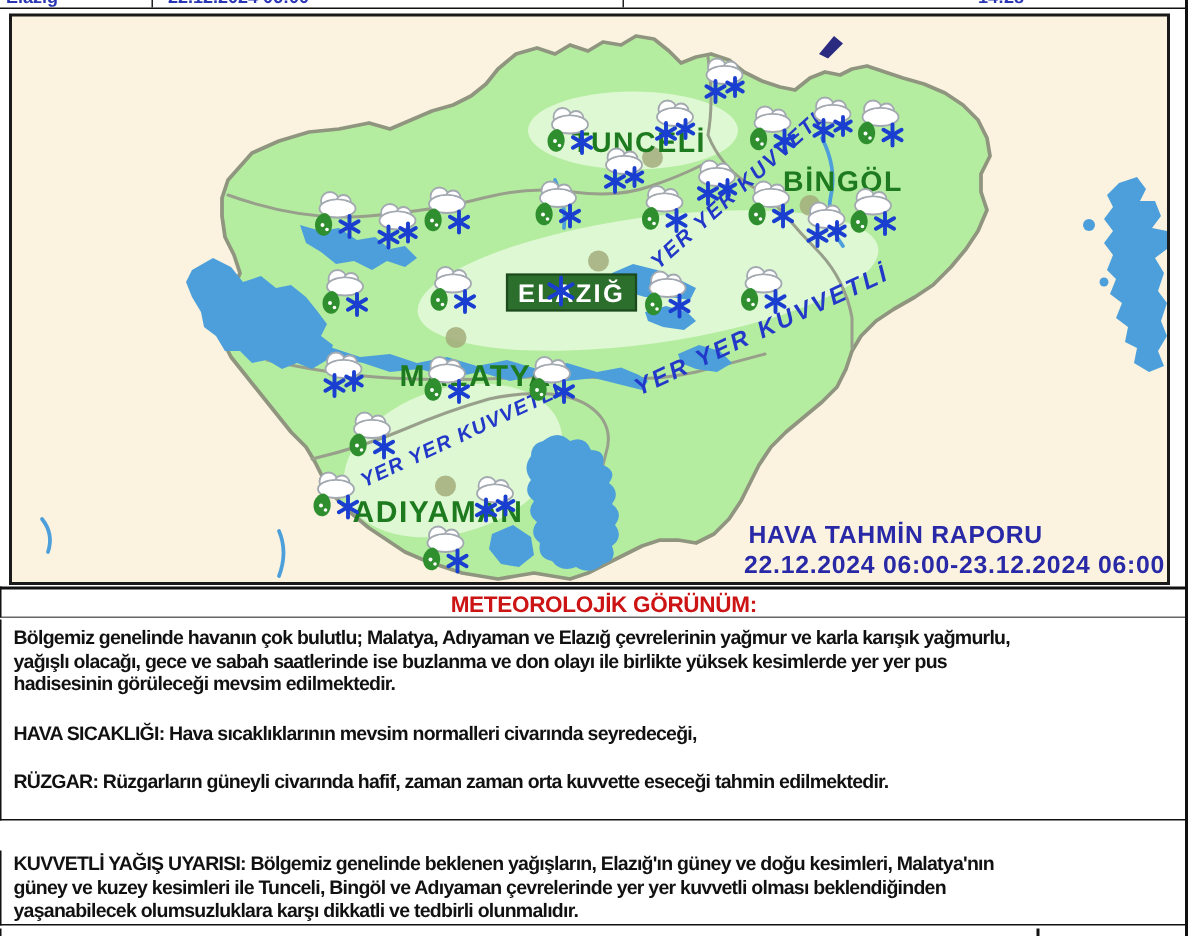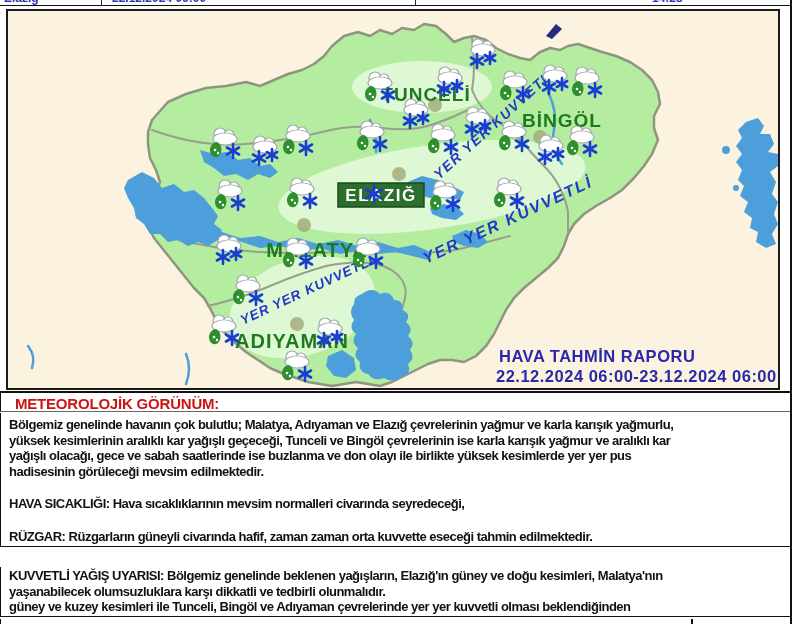--- a/index.html
+++ b/index.html
@@ -21,21 +21,21 @@
   
   .sec{position:absolute;left:0;width:791px;box-sizing:border-box;
        border-left:1.5px solid #111;border-right:1.5px solid #111;background:#fff;}
   .sec-outlook-h{top:391px;height:21px;border-top:2px solid #111;border-bottom:1px solid #666;}
   .sec-body{top:413px;height:134px;border-bottom:1.5px solid #111;overflow:hidden;}
   .sec-warn-h{top:547px;height:20px;border-bottom:1.5px solid #111;}
   .sec-warn-body{top:567px;height:50px;border-bottom:1.5px solid #111;overflow:hidden;}
   .sec-footer{top:618.5px;height:6px;}
   .footer-divider{position:absolute;left:690px;top:0;width:1.5px;height:6px;background:#111;}
   .red-h{display:block;padding:2px 0 0 14px;font-weight:bold;font-size:15px;color:#cc1414;
-         letter-spacing:-0.2px;white-space:nowrap;}
+         letter-spacing:-0.2px;white-space:nowrap;text-align:center;}
   .bline{display:block;padding-left:8px;font-weight:bold;font-size:13px;line-height:15.5px;
          color:#111;letter-spacing:-0.5px;white-space:nowrap;}
   .mt4{margin-top:4px;} .mt17{margin-top:17px;} .mt3{margin-top:1px;}
 </style>
 </head>
 <body>
 
 <div class="page">
 
   <div class="hdr-row">
@@ -450,32 +450,31 @@
         </g>
     </svg>
   </div>
 
   <div class="sec sec-outlook-h">
     <span class="red-h">METEOROLOJİK GÖRÜNÜM:</span>
   </div>
 
   <div class="sec sec-body">
     <span class="bline mt4">Bölgemiz genelinde havanın çok bulutlu; Malatya, Adıyaman ve Elazığ çevrelerinin yağmur ve karla karışık yağmurlu,</span>
-    <span class="bline">yüksek kesimlerinin aralıklı kar yağışlı geçeceği, Tunceli ve Bingöl çevrelerinin ise karla karışık yağmur ve aralıklı kar</span>
     <span class="bline">yağışlı olacağı, gece ve sabah saatlerinde ise buzlanma ve don olayı ile birlikte yüksek kesimlerde yer yer pus</span>
     <span class="bline">hadisesinin görüleceği mevsim edilmektedir.</span>
     <span class="bline mt17">HAVA SICAKLIĞI: Hava sıcaklıklarının mevsim normalleri civarında seyredeceği,</span>
     <span class="bline mt17">RÜZGAR: Rüzgarların güneyli civarında hafif, zaman zaman orta kuvvette eseceği tahmin edilmektedir.</span>
   </div>
 
 
   <div class="sec sec-warn-body">
     <span class="bline mt3">KUVVETLİ YAĞIŞ UYARISI: Bölgemiz genelinde beklenen yağışların, Elazığ'ın güney ve doğu kesimleri, Malatya'nın</span>
+    <span class="bline">güney ve kuzey kesimleri ile Tunceli, Bingöl ve Adıyaman çevrelerinde yer yer kuvvetli olması beklendiğinden</span>
     <span class="bline">yaşanabilecek olumsuzluklara karşı dikkatli ve tedbirli olunmalıdır.</span>
-    <span class="bline">güney ve kuzey kesimleri ile Tunceli, Bingöl ve Adıyaman çevrelerinde yer yer kuvvetli olması beklendiğinden</span>
   </div>
 
   <div class="sec sec-footer">
     <div class="footer-divider"></div>
   </div>
 
   <div class="page-right-edge"></div>
 </div>
 
 </body></html>

